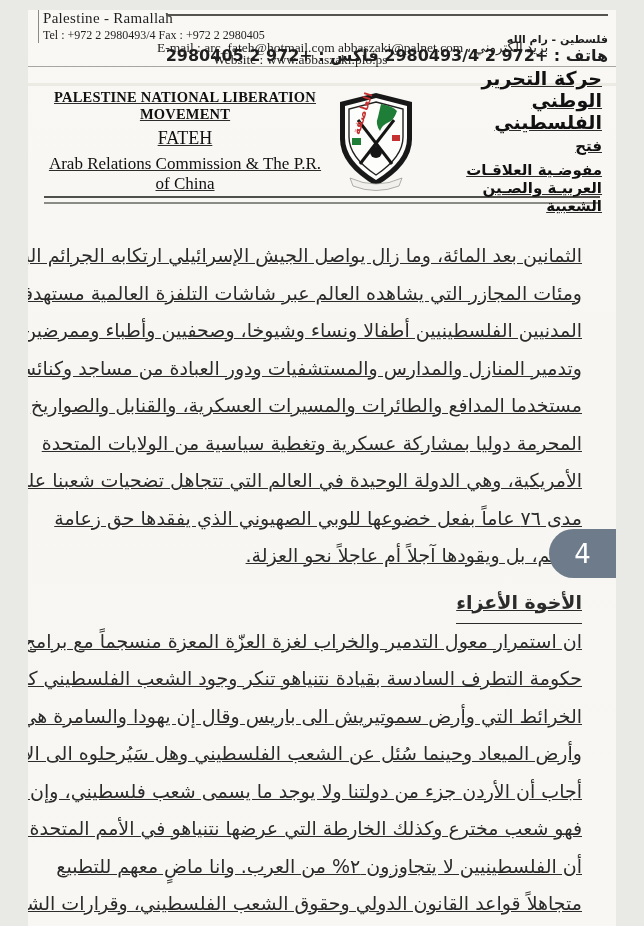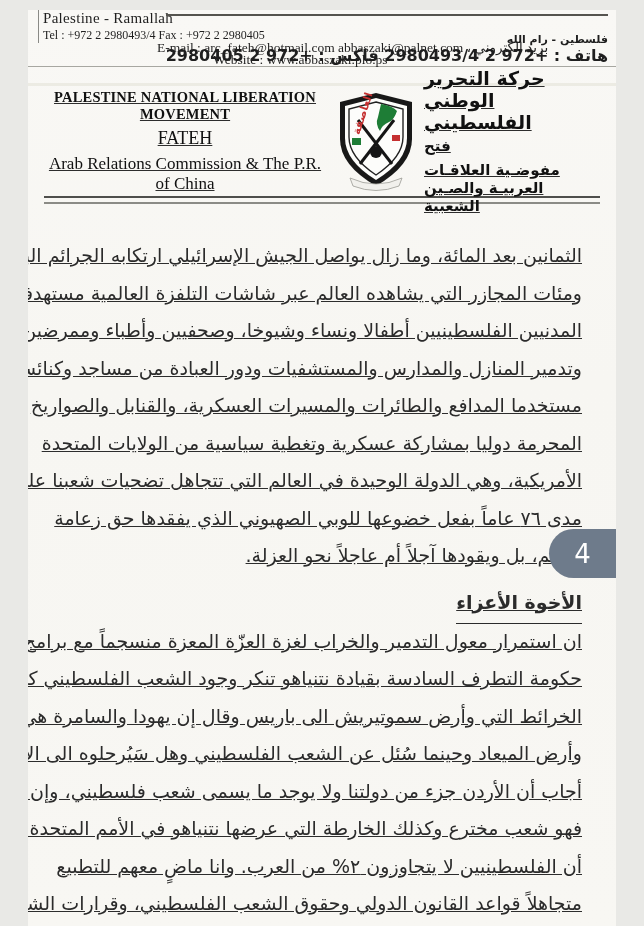--- a/index.html
+++ b/index.html
@@ -22,21 +22,21 @@
   
   .letterhead{
     margin-top:16px;height:110px;display:flex;align-items:center;
     border-top:3px solid #ecebe3;padding:0 14px;
   }
   .lh-en{width:286px;text-align:center;font-family:"Liberation Serif",serif;color:#111;}
   .lh-en .e1{font-size:14.5px;font-weight:bold;letter-spacing:.2px;}
   .lh-en .e2{font-size:18px;margin-top:5px;}
   .lh-en .e3{font-size:17px;margin-top:5px;}
   .lh-logo{width:96px;display:flex;justify-content:center;}
-  .lh-ar{flex:1;text-align:left;direction:rtl;color:#111;}
+  .lh-ar{flex:1;text-align:right;direction:rtl;color:#111;}
   .lh-ar .a1{font-size:19px;font-weight:bold;}
   .lh-ar .a2{font-size:15px;font-weight:bold;margin-top:4px;}
   .lh-ar .a3{font-size:15px;font-weight:bold;margin-top:6px;}
   .lh-rule{height:4px;border-top:2px solid #4f4f4c;border-bottom:2px solid #8b8b86;margin:0 16px;}
   
   main{direction:rtl;padding:0 34px 0 35px;margin-top:33px;font-size:19px;color:#2b2b2b;}
   .line{height:37.5px;line-height:37.5px;text-align:justify;text-align-last:justify;white-space:nowrap;overflow:visible;}
   .line.short{text-align-last:right;white-space:normal;}
   .heading{margin:16px 0 10px 0;text-align:right;font-size:19px;font-weight:bold;}
   .heading span{border-bottom:1.7px solid #2b2b2b;padding-bottom:10px;}

